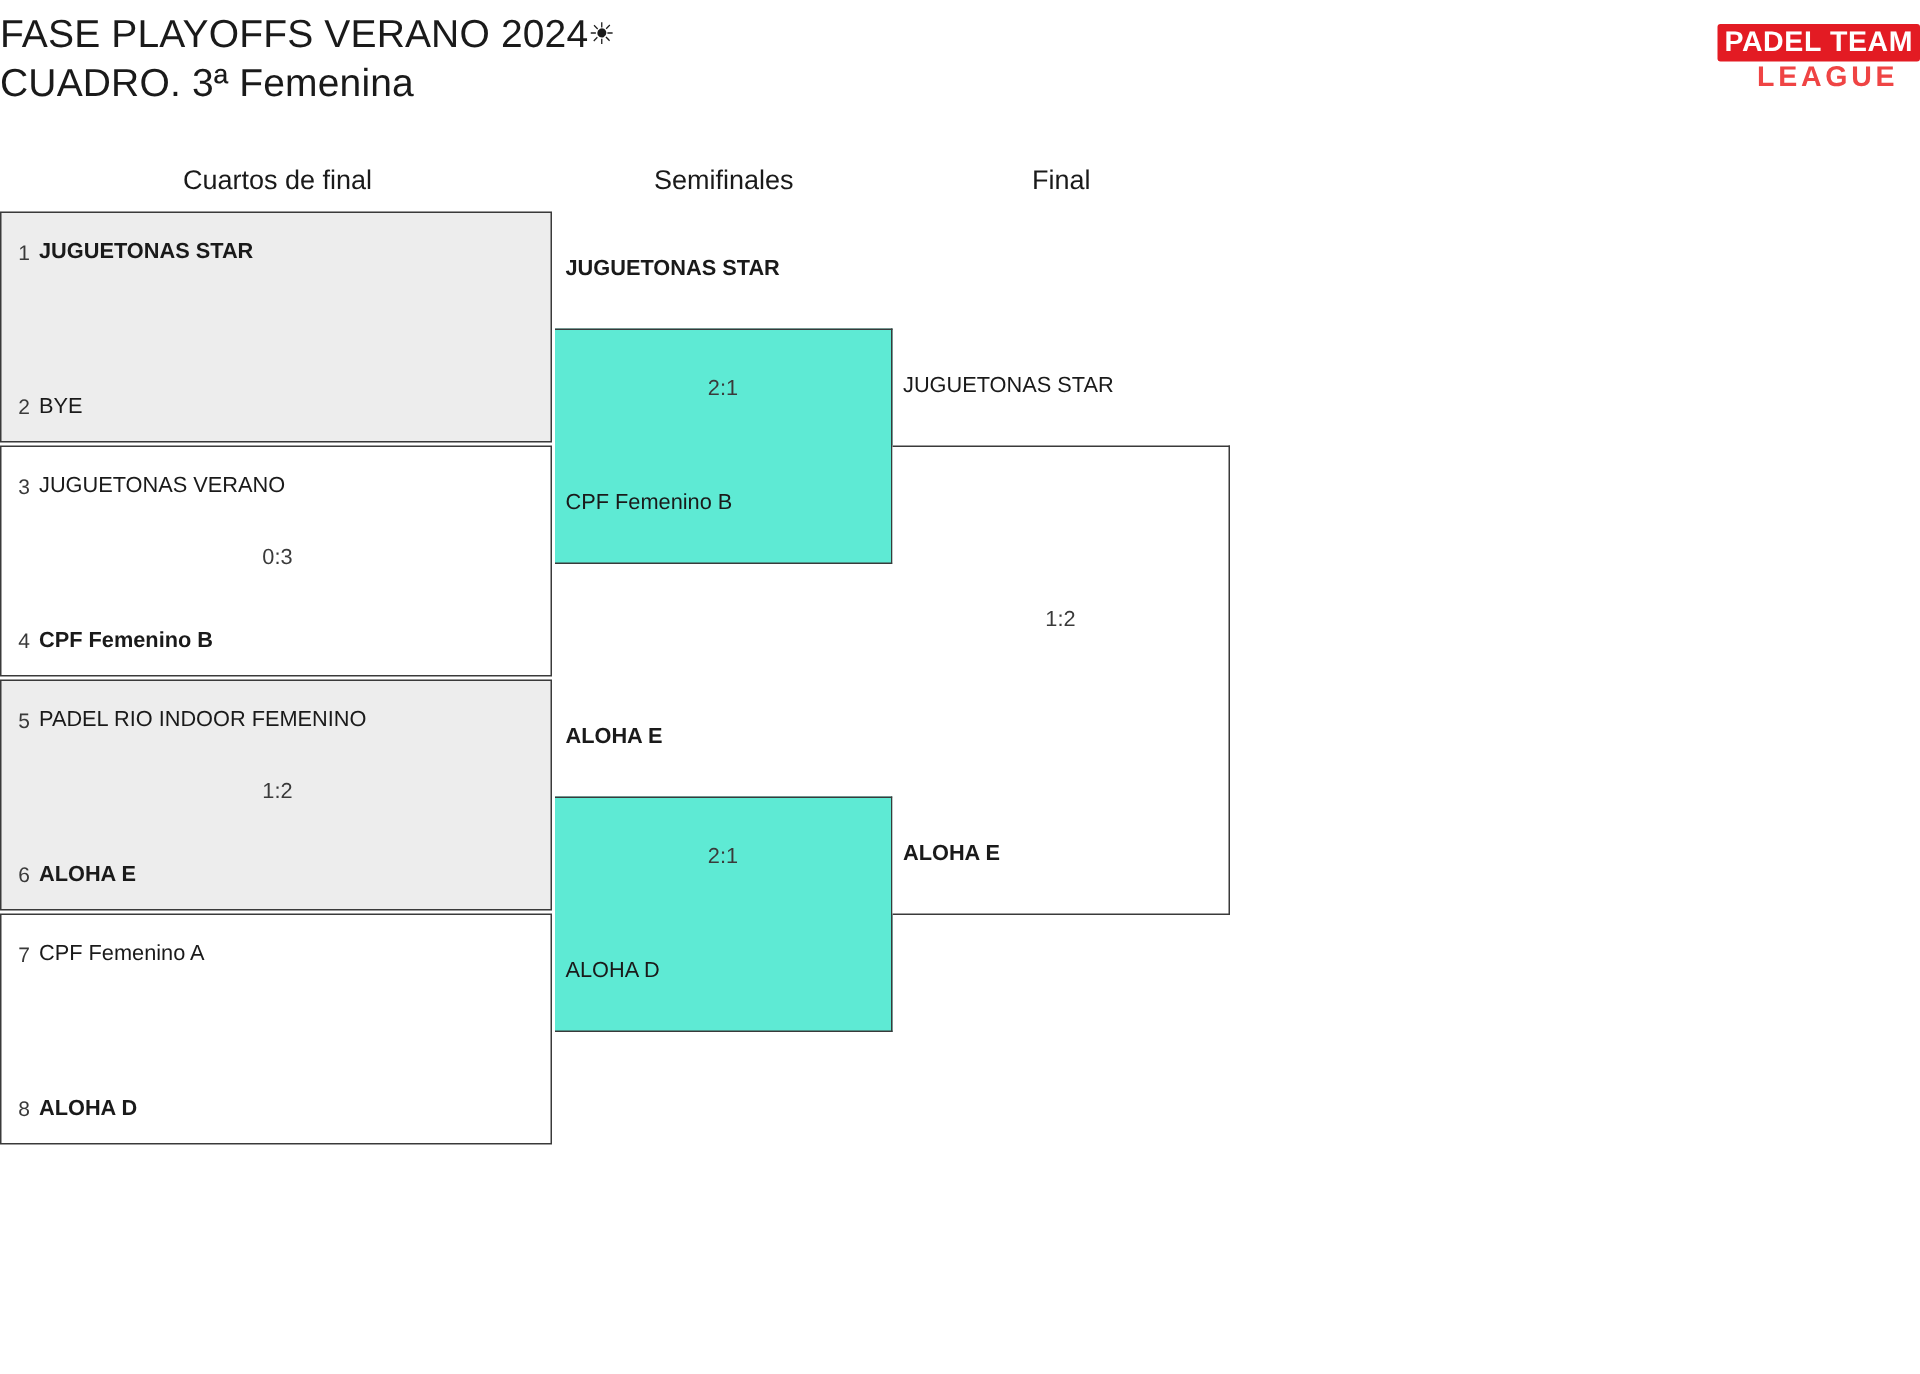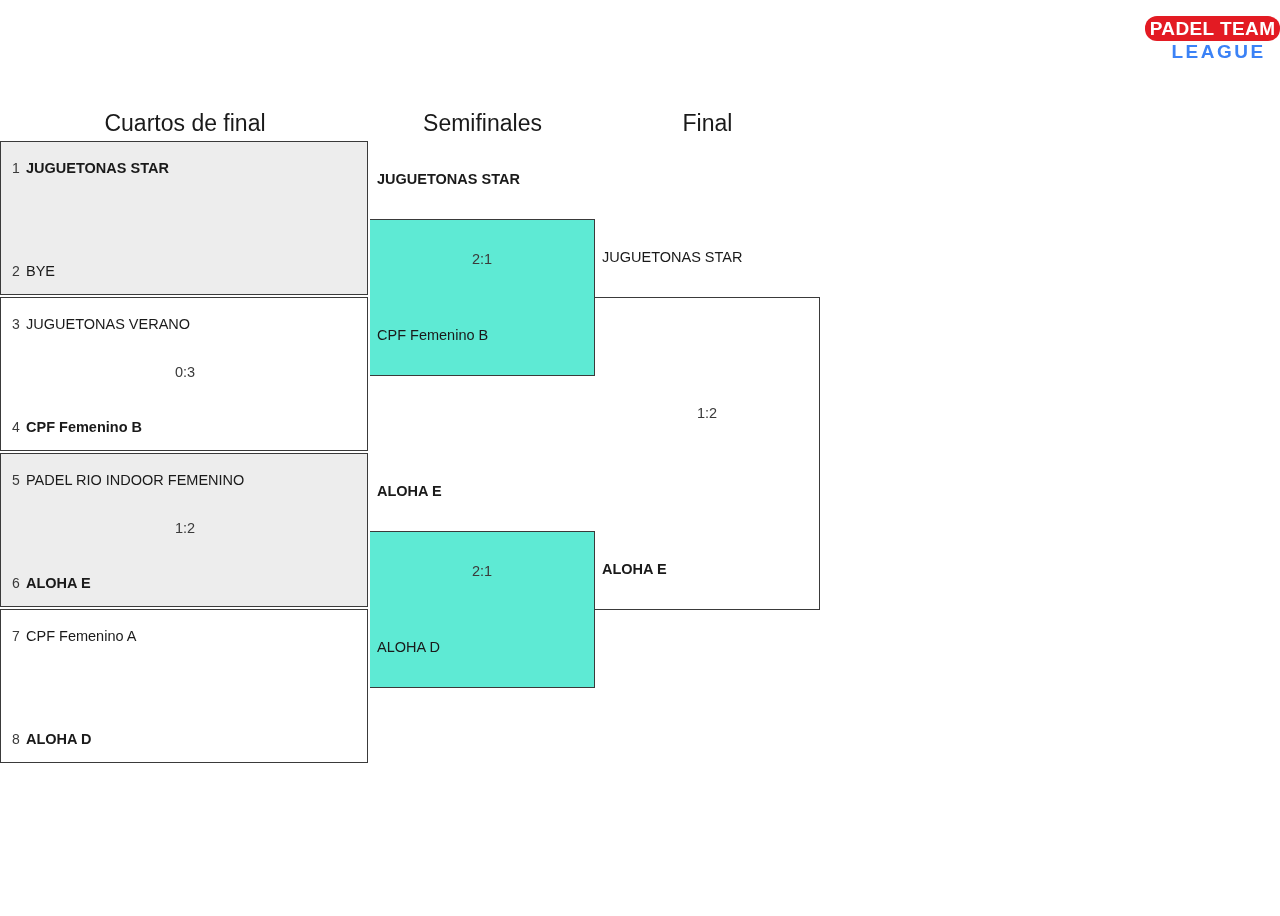--- a/index.html
+++ b/index.html
@@ -46,46 +46,46 @@
     width: 135px;
     height: 48px;
     background: #ffffff;
   }
   #logo-top {
     position: absolute;
     left: 0; top: 0;
     width: 135px;
     height: 25px;
     background: #e31b23;
-    border-radius: 12px;
+    border-radius: 2px;
     color: #ffffff;
     font-size: 19px;
     font-weight: 700;
     letter-spacing: 0.4px;
     text-align: center;
     line-height: 25px;
     font-family: "Liberation Sans", sans-serif;
   }
   #logo-bottom {
     position: absolute;
     left: 12px; top: 25px;
     width: 123px;
     height: 22px;
-    color: #3b82f6;
+    color: #ef4444;
     font-size: 19px;
     font-weight: 700;
     letter-spacing: 2.5px;
     text-align: center;
     line-height: 22px;
   }
 
   
   .round-header {
     position: absolute;
-    font-size: 23px;
+    font-size: 18px;
     font-weight: 400;
     color: #1a1a1a;
     text-align: center;
     white-space: nowrap;
   }
   #round-header-qf { left: 0px;   top: 110px; width: 370px; }
   #round-header-sf { left: 370px; top: 110px; width: 225px; }
   #round-header-f  { left: 595px; top: 110px; width: 225px; }
 
   
@@ -196,20 +196,24 @@
     color: #1a1a1a;
     white-space: nowrap;
   }
   .final-label.winner { font-weight: 700; }
 </style>
 </head>
 <body>
 
 <div id="header">
 
+  <div id="title-block">
+    <div class="title-line"><span>FASE PLAYOFFS VERANO 2024</span><span class="sun-glyph">☀</span></div>
+    <div class="title-line">CUADRO. 3ª Femenina</div>
+  </div>
 
   <div id="logo">
     <div id="logo-top">PADEL TEAM</div>
     <div id="logo-bottom">LEAGUE</div>
   </div>
 
 </div>
 
 <div class="round-header" id="round-header-qf">Cuartos de final</div>
 <div class="round-header" id="round-header-sf">Semifinales</div>

